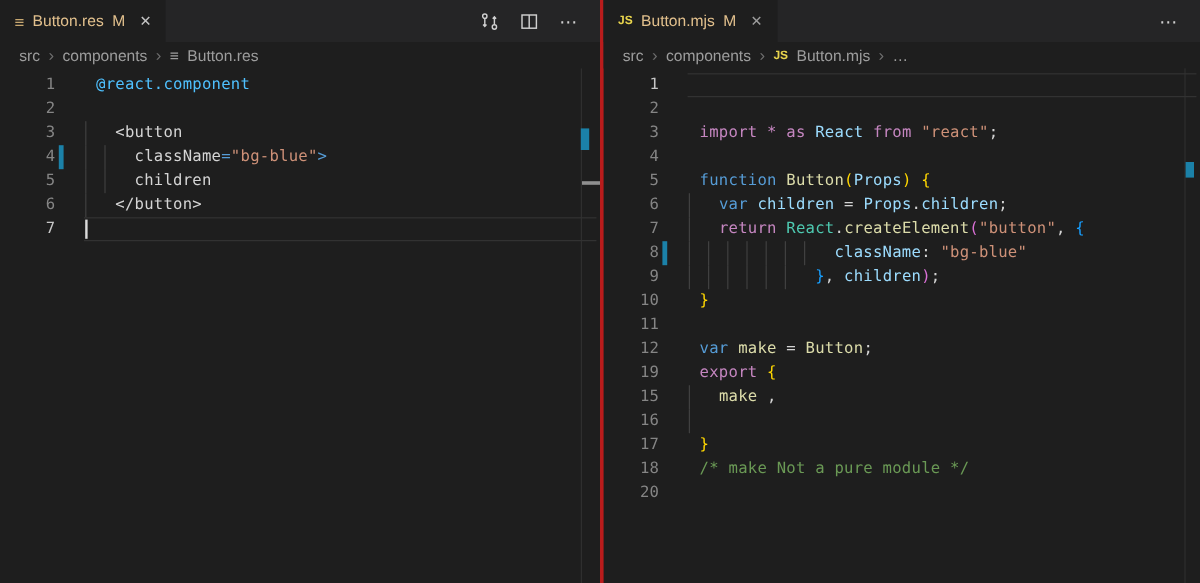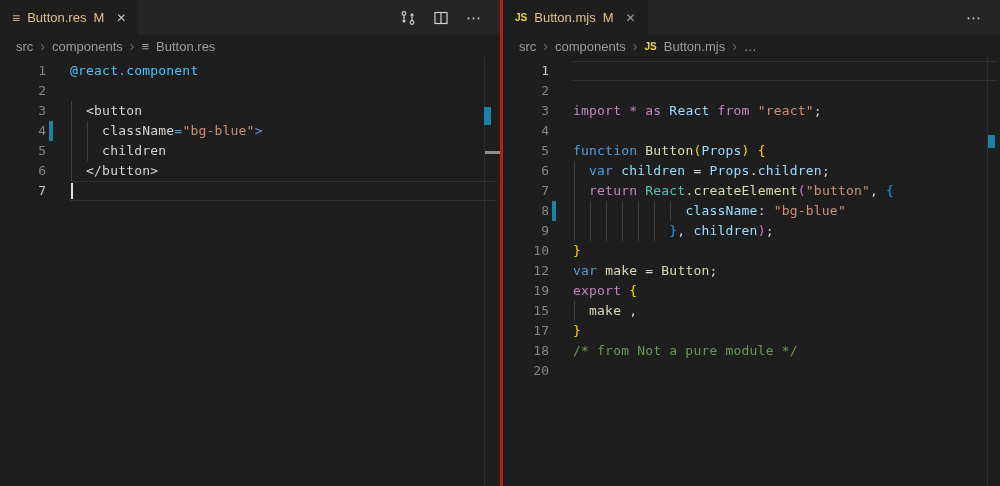--- a/index.html
+++ b/index.html
@@ -29,21 +29,21 @@
   .crumb-sep { color:#6e6e6e; font-size:14px; }
   .crumb-file-icon { color:#9d9d9d; font-size:13px; }
 
   
   .code { position:relative; height:429px; padding-top:4px;
           font-family:"DejaVu Sans Mono", monospace; font-size:13px; letter-spacing:0.2px; }
   .code-line { position:relative; height:20px; line-height:20px; white-space:pre; }
   .line-num { position:absolute; left:0; top:0; width:46px; text-align:right;
               color:#858585; letter-spacing:0; }
   .code-line.current .line-num { color:#c6c6c6; }
-  .line-text { position:absolute; left:70px; top:0; white-space:pre; }
+  .line-text { position:absolute; left:80px; top:0; white-space:pre; }
   .guide { position:absolute; top:0; height:20px; width:1px; background:#404040; }
   .mod-bar { position:absolute; left:49px; top:0; height:20px; width:4px; background:#1b81a8; }
   .current-box { position:absolute; left:70px; right:3px; top:0; height:20px;
                  border-top:1px solid #323232; border-bottom:1px solid #323232; }
   .cursor { position:absolute; left:71px; top:2px; height:16px; width:2px; background:#dcdcdc; }
 
   .ruler-border { position:absolute; left:484px; top:0; height:429px; width:1px; background:#2f2f2f; }
   .ruler-marker-modified { position:absolute; left:484px; width:7px; background:#1b81a8; }
   .ruler-marker-cursor  { position:absolute; left:485px; right:0; height:3px; background:#8f8f8f; }
 
@@ -134,22 +134,24 @@
     <div class="code-line current"><div class="current-box"></div><span class="line-num">1</span></div>
         <div class="code-line"><span class="line-num">2</span><span class="line-text"></span></div>
         <div class="code-line"><span class="line-num">3</span><span class="line-text"><span style="color: rgb(197, 134, 192);">import</span><span style="color: rgb(212, 212, 212);"> </span><span style="color: rgb(197, 134, 192);">*</span><span style="color: rgb(212, 212, 212);"> </span><span style="color: rgb(197, 134, 192);">as</span><span style="color: rgb(212, 212, 212);"> </span><span style="color: rgb(156, 220, 254);">React</span><span style="color: rgb(212, 212, 212);"> </span><span style="color: rgb(197, 134, 192);">from</span><span style="color: rgb(212, 212, 212);"> </span><span style="color: rgb(206, 145, 120);">"react"</span><span style="color: rgb(212, 212, 212);">;</span></span></div>
         <div class="code-line"><span class="line-num">4</span><span class="line-text"></span></div>
         <div class="code-line"><span class="line-num">5</span><span class="line-text"><span style="color: rgb(86, 156, 214);">function</span><span style="color: rgb(212, 212, 212);"> </span><span style="color: rgb(220, 220, 170);">Button</span><span style="color: rgb(255, 215, 0);">(</span><span style="color: rgb(156, 220, 254);">Props</span><span style="color: rgb(255, 215, 0);">)</span><span style="color: rgb(212, 212, 212);"> </span><span style="color: rgb(255, 215, 0);">{</span></span></div>
         <div class="code-line"><span class="line-num">6</span><div class="guide" style="left: 71px;"></div><span class="line-text"><span style="color: rgb(212, 212, 212);">  </span><span style="color: rgb(86, 156, 214);">var</span><span style="color: rgb(212, 212, 212);"> </span><span style="color: rgb(156, 220, 254);">children</span><span style="color: rgb(212, 212, 212);"> = </span><span style="color: rgb(156, 220, 254);">Props</span><span style="color: rgb(212, 212, 212);">.</span><span style="color: rgb(156, 220, 254);">children</span><span style="color: rgb(212, 212, 212);">;</span></span></div>
         <div class="code-line"><span class="line-num">7</span><div class="guide" style="left: 71px;"></div><span class="line-text"><span style="color: rgb(212, 212, 212);">  </span><span style="color: rgb(197, 134, 192);">return</span><span style="color: rgb(212, 212, 212);"> </span><span style="color: rgb(78, 201, 176);">React</span><span style="color: rgb(212, 212, 212);">.</span><span style="color: rgb(220, 220, 170);">createElement</span><span style="color: rgb(218, 112, 214);">(</span><span style="color: rgb(206, 145, 120);">"button"</span><span style="color: rgb(212, 212, 212);">, </span><span style="color: rgb(23, 159, 255);">{</span></span></div>
         <div class="code-line"><span class="line-num">8</span><div class="mod-bar"></div><div class="guide" style="left: 71px;"></div><div class="guide" style="left: 87.06px;"></div><div class="guide" style="left: 103.12px;"></div><div class="guide" style="left: 119.18px;"></div><div class="guide" style="left: 135.24px;"></div><div class="guide" style="left: 151.3px;"></div><div class="guide" style="left: 167.36px;"></div><span class="line-text"><span style="color: rgb(212, 212, 212);">              </span><span style="color: rgb(156, 220, 254);">className</span><span style="color: rgb(212, 212, 212);">: </span><span style="color: rgb(206, 145, 120);">"bg-blue"</span></span></div>
         <div class="code-line"><span class="line-num">9</span><div class="guide" style="left: 71px;"></div><div class="guide" style="left: 87.06px;"></div><div class="guide" style="left: 103.12px;"></div><div class="guide" style="left: 119.18px;"></div><div class="guide" style="left: 135.24px;"></div><div class="guide" style="left: 151.3px;"></div><span class="line-text"><span style="color: rgb(212, 212, 212);">            </span><span style="color: rgb(23, 159, 255);">}</span><span style="color: rgb(212, 212, 212);">, </span><span style="color: rgb(156, 220, 254);">children</span><span style="color: rgb(218, 112, 214);">)</span><span style="color: rgb(212, 212, 212);">;</span></span></div>
         <div class="code-line"><span class="line-num">10</span><span class="line-text"><span style="color: rgb(255, 215, 0);">}</span></span></div>
+        <div class="code-line"><span class="line-num">11</span><span class="line-text"></span></div>
         <div class="code-line"><span class="line-num">12</span><span class="line-text"><span style="color: rgb(86, 156, 214);">var</span><span style="color: rgb(212, 212, 212);"> </span><span style="color: rgb(220, 220, 170);">make</span><span style="color: rgb(212, 212, 212);"> = </span><span style="color: rgb(220, 220, 170);">Button</span><span style="color: rgb(212, 212, 212);">;</span></span></div>
         <div class="code-line"><span class="line-num">19</span><span class="line-text"><span style="color: rgb(197, 134, 192);">export</span><span style="color: rgb(212, 212, 212);"> </span><span style="color: rgb(255, 215, 0);">{</span></span></div>
         <div class="code-line"><span class="line-num">15</span><div class="guide" style="left: 71px;"></div><span class="line-text"><span style="color: rgb(212, 212, 212);">  </span><span style="color: rgb(220, 220, 170);">make</span><span style="color: rgb(212, 212, 212);"> ,</span></span></div>
+        <div class="code-line"><span class="line-num">16</span><div class="guide" style="left: 71px;"></div><span class="line-text"></span></div>
         <div class="code-line"><span class="line-num">17</span><span class="line-text"><span style="color: rgb(255, 215, 0);">}</span></span></div>
-        <div class="code-line"><span class="line-num">18</span><span class="line-text"><span style="color: rgb(106, 153, 85);">/* from Not a pure module */</span></span></div>
+        <div class="code-line"><span class="line-num">18</span><span class="line-text"><span style="color: rgb(106, 153, 85);">/* make Not a pure module */</span></span></div>
         <div class="code-line"><span class="line-num">20</span><span class="line-text"></span></div>
       </div>
   </div>
 
 </div>
 
 </body></html>

